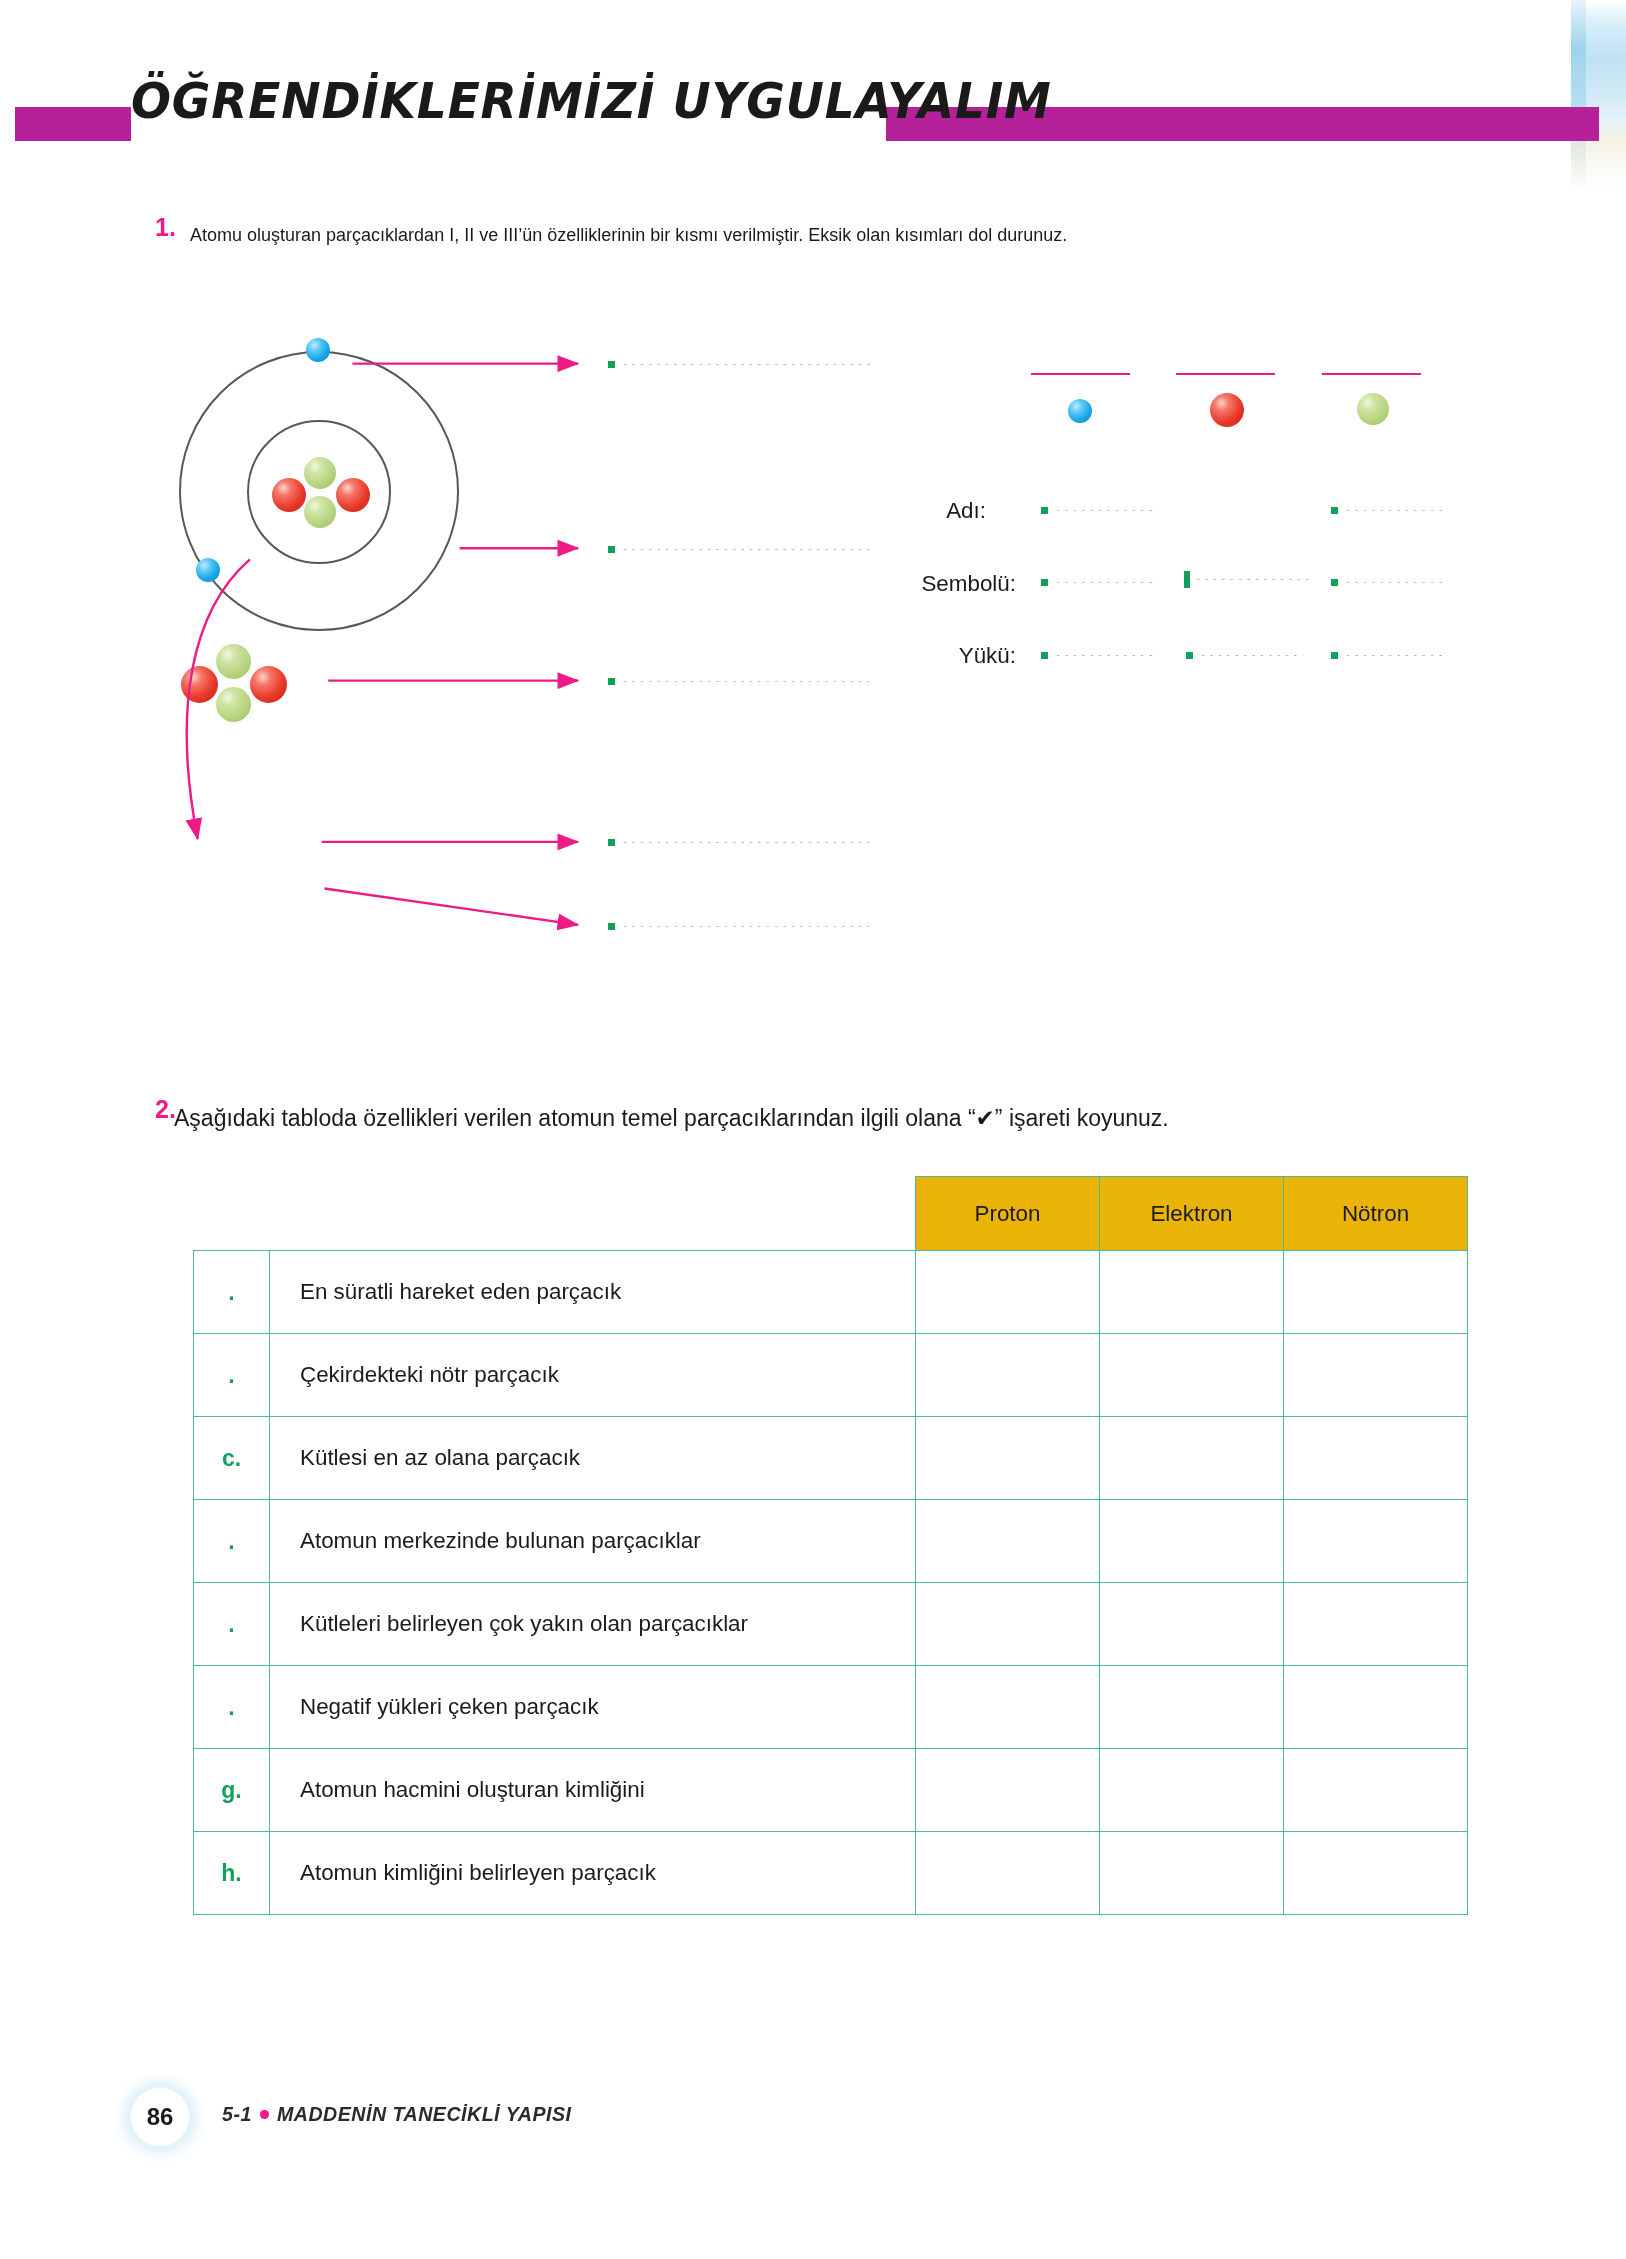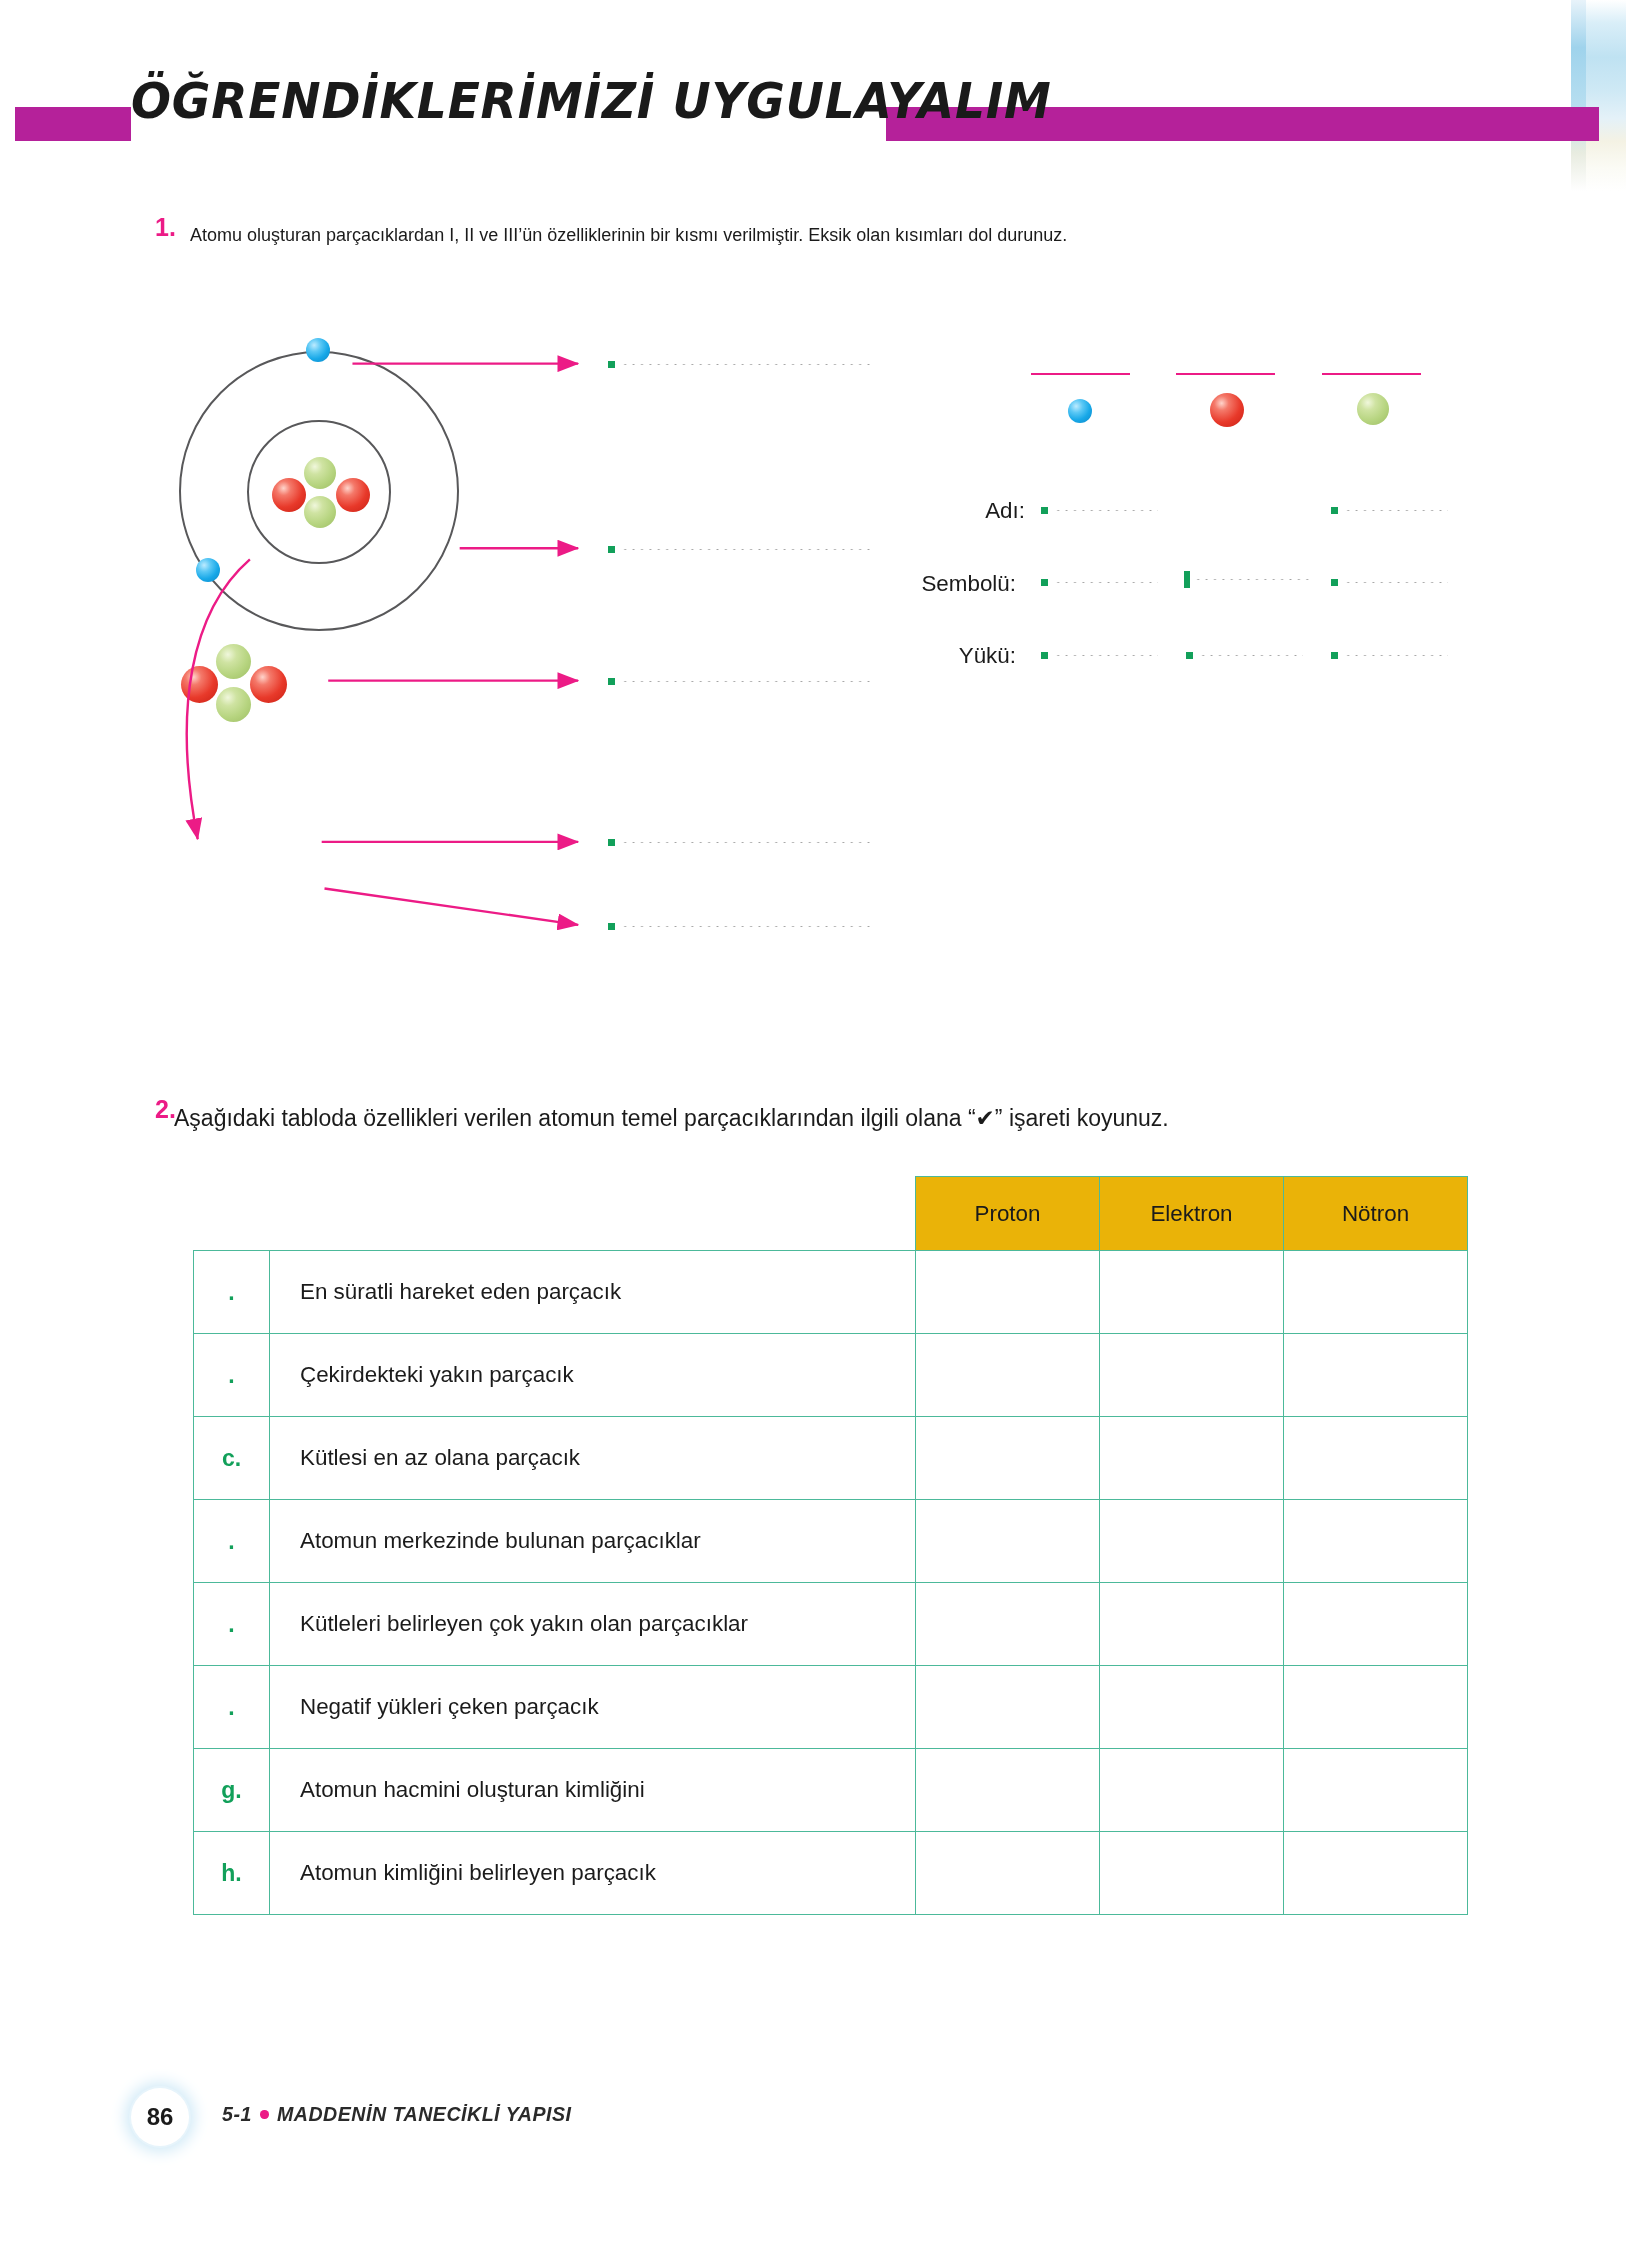--- a/index.html
+++ b/index.html
@@ -233,21 +233,21 @@
 
   <div class="leg-rule" style="left:15px; top:18.6px; width:99px;"></div>
   <div class="leg-rule" style="left:160px; top:18.6px; width:99px;"></div>
   <div class="leg-rule" style="left:306px; top:18.6px; width:99px;"></div>
 
   <div class="sphere blue" style="left:52px;  top:45px; width:24px; height:24px;"></div>
   <div class="sphere red" style="left:194px; top:39px; width:34px; height:34px;"></div>
   <div class="sphere green" style="left:341px; top:39px; width:32px; height:32px;"></div>
 </div>
 
-<div class="leg-label" style="left:848px; top:498px; width:177px;">Adı:</div>
+<div class="leg-label" style="left:809px; top:498px; width:177px;">Adı:</div>
 <div class="leg-label" style="left:839px; top:571px; width:177px;">Sembolü:</div>
 <div class="leg-label" style="left:839px; top:643px; width:177px;">Yükü:</div>
 
 <div class="dline" style="left:1041px; top:502px; width:117px;">
   <span class="sq"></span>
     <span class="dots"></span>
 </div>
 <div class="dline" style="left:1331px; top:502px; width:117px;">
   <span class="sq"></span>
     <span class="dots"></span>
@@ -295,21 +295,21 @@
   <tbody>
     <tr>
       <td class="letter">.</td>
       <td class="prop">En süratli hareket eden parçacık</td>
       <td class="mark"></td>
       <td class="mark"></td>
       <td class="mark"></td>
     </tr>
     <tr>
       <td class="letter">.</td>
-      <td class="prop">Çekirdekteki yakın parçacık</td>
+      <td class="prop">Çekirdekteki nötr parçacık</td>
       <td class="mark"></td>
       <td class="mark"></td>
       <td class="mark"></td>
     </tr>
     <tr>
       <td class="letter">c.</td>
       <td class="prop">Kütlesi en az olana parçacık</td>
       <td class="mark"></td>
       <td class="mark"></td>
       <td class="mark"></td>

